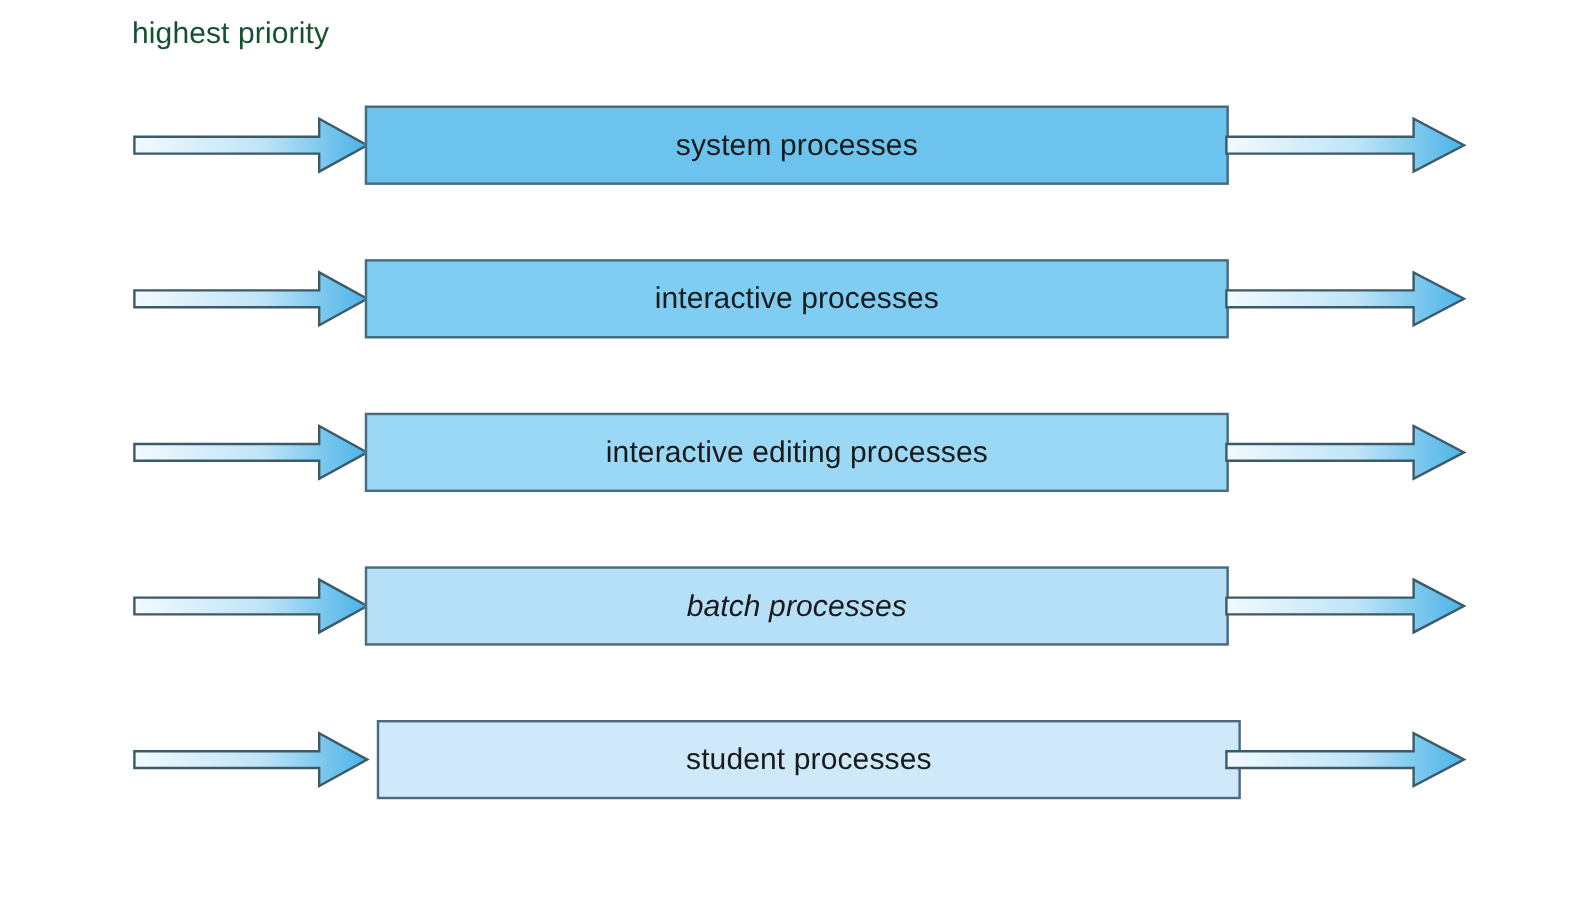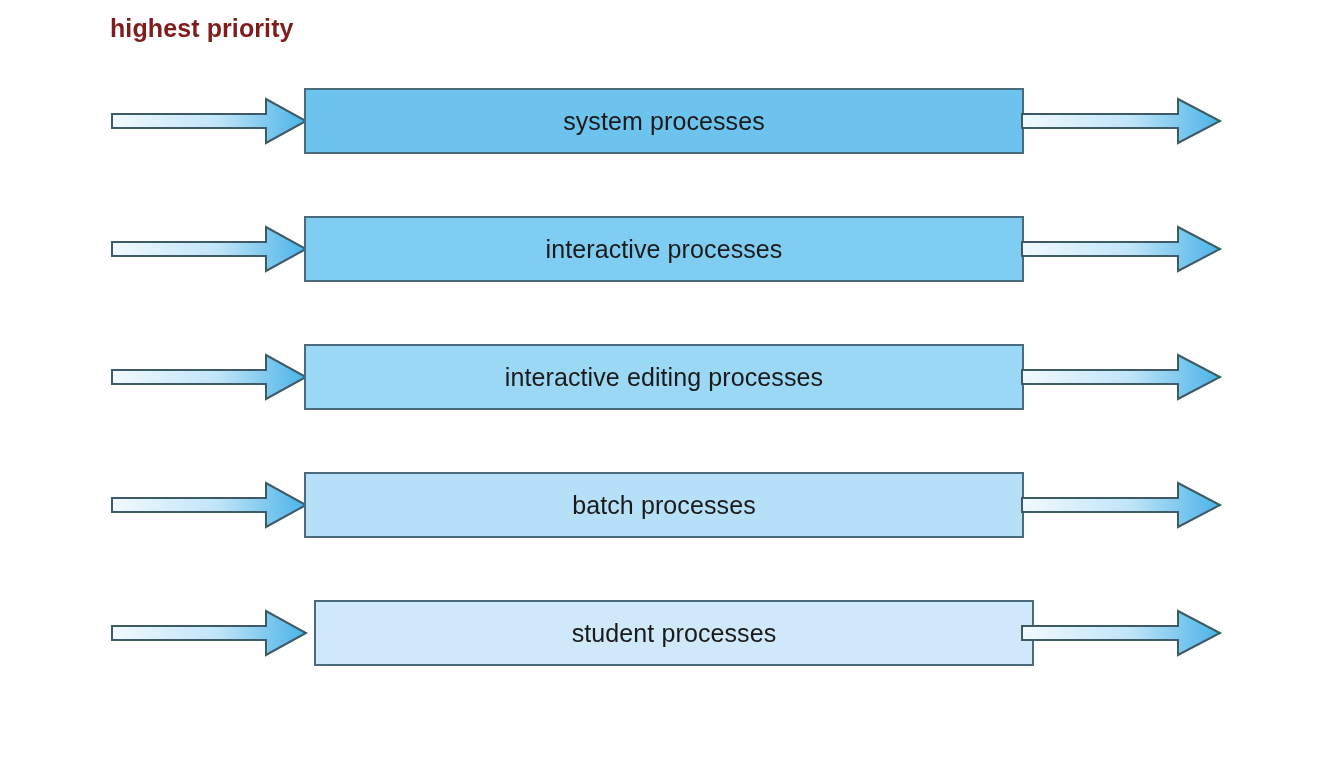--- a/index.html
+++ b/index.html
@@ -19,24 +19,23 @@
     position: absolute;
     inset: 0;
     width: 1324px;
     height: 766px;
   }
 
   .priority-label {
     position: absolute;
     font-family: "Liberation Sans", sans-serif;
     font-size: 25px;
-    color: #7f1d1d;
+    color: #14532d;
     white-space: nowrap;
     letter-spacing: 0.1px;
-    font-weight: bold;
   }
   #label-highest { left: 110px; top: 14px; }
   #label-lowest  { left: 110px; top: 712px; }
 
   .queue-row {
     position: absolute;
     left: 0;
     width: 1324px;
     height: 72px;
   }
@@ -167,21 +166,21 @@
       <defs>
         <linearGradient id="gin3" x1="0" y1="0" x2="1" y2="0">
           <stop offset="0" stop-color="#f2fafe"></stop>
           <stop offset="0.55" stop-color="#bfe4f7"></stop>
           <stop offset="1" stop-color="#4ab3e8"></stop>
         </linearGradient>
       </defs>
       <path d="M 6 29 L 160 29 L 160 14 L 200 36 L 160 58 L 160 43 L 6 43 Z" fill="url(#gin3)" stroke="#3d5a66" stroke-width="2" stroke-linejoin="miter"></path>
     </svg>
 
-    <div class="queue-box" style="background:#b5e0f8;">
+    <div class="queue-box" style="background:#b5e0f8;font-style:italic;">
       <span class="queue-box-label">batch processes</span>
     </div>
 
     <svg class="arrow-svg arrow-out" viewBox="0 0 208 72" preserveAspectRatio="none">
       <defs>
         <linearGradient id="gout3" x1="0" y1="0" x2="1" y2="0">
           <stop offset="0" stop-color="#f2fafe"></stop>
           <stop offset="0.55" stop-color="#bfe4f7"></stop>
           <stop offset="1" stop-color="#4ab3e8"></stop>
         </linearGradient>

